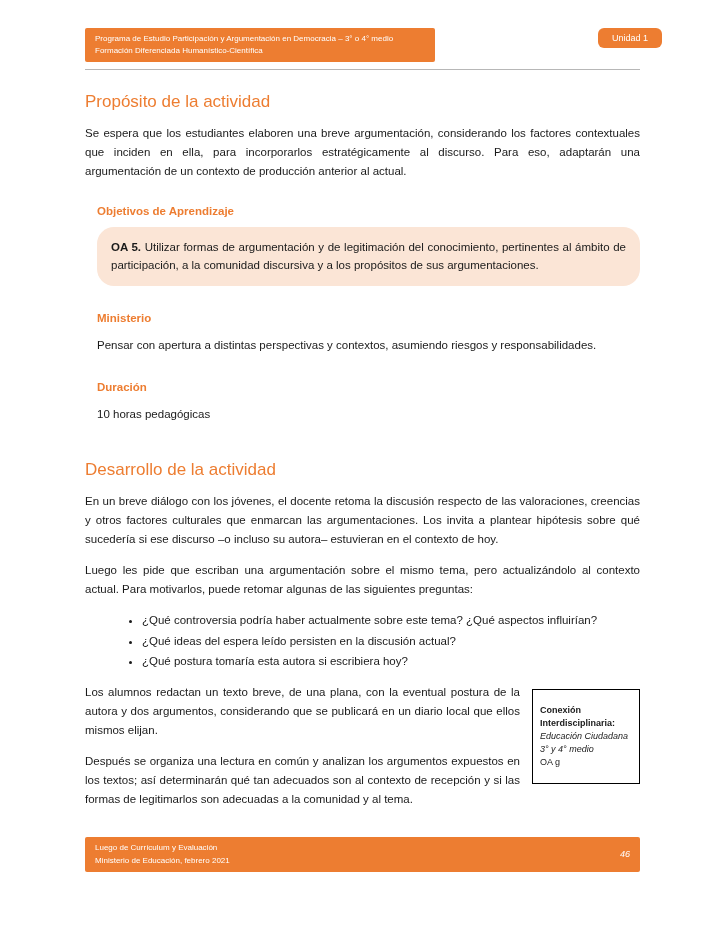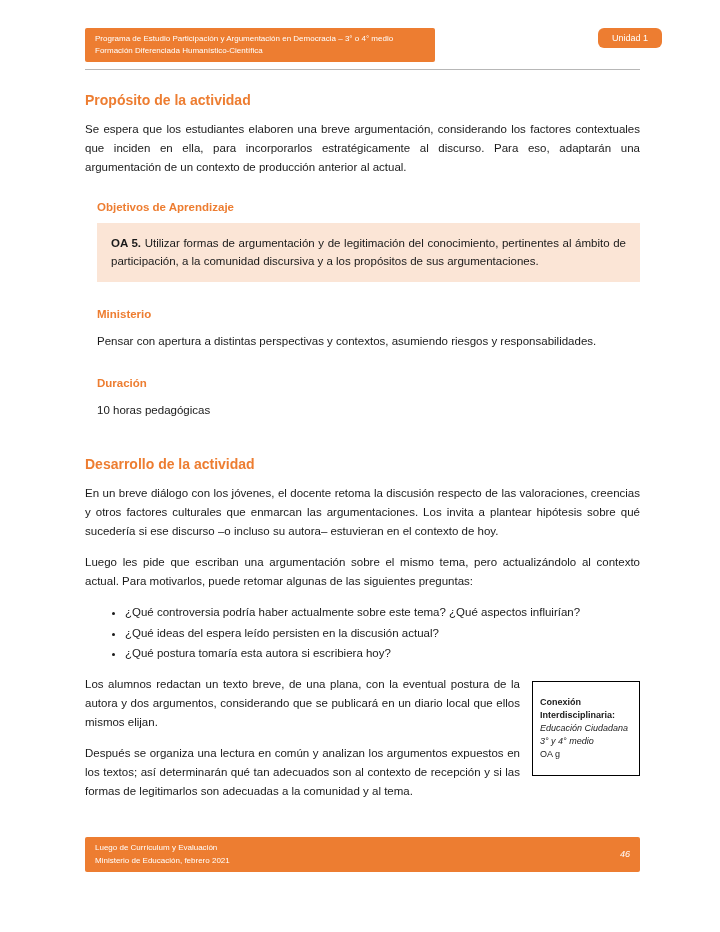--- a/index.html
+++ b/index.html
@@ -58,22 +58,22 @@
     line-height:1.45;
   }
   .title-rule{
     border:none;
     border-top:1px solid #b7b7b7;
     margin-top:7px;
   }
   
   .section-heading{
     color:var(--accent);
-    font-size:14px;
-    font-weight:bold;
+    font-size:17px;
+    font-weight:normal;
     margin-top:22px;
   }
   .sub-heading{
     color:var(--accent);
     font-size:11.5px;
     font-weight:bold;
   }
   p.body{
     font-size:11.5px;
     line-height:1.65;
@@ -84,28 +84,29 @@
     margin-left:12px;
     margin-top:24px;
   }
   .oa-box{
     background:var(--box-bg);
     padding:11px 14px;
     margin-top:10px;
     font-size:11.5px;
     line-height:1.6;
     text-align:justify;
+    border-radius:17px;
   }
   .oa-box b{font-weight:bold;}
   .gap-lg{margin-top:26px;}
   .gap-md{margin-top:14px;}
   .desarrollo{margin-top:36px;}
   ul.qlist{
     margin-top:12px;
-    margin-left:40px;
+    margin-left:57px;
     font-size:11.5px;
     line-height:1.75;
   }
   ul.qlist li{margin:0;}
   
   .connection-box{
     float:right;
     width:108px;
     border:1.5px solid #000000;
     padding:14px 7px;

